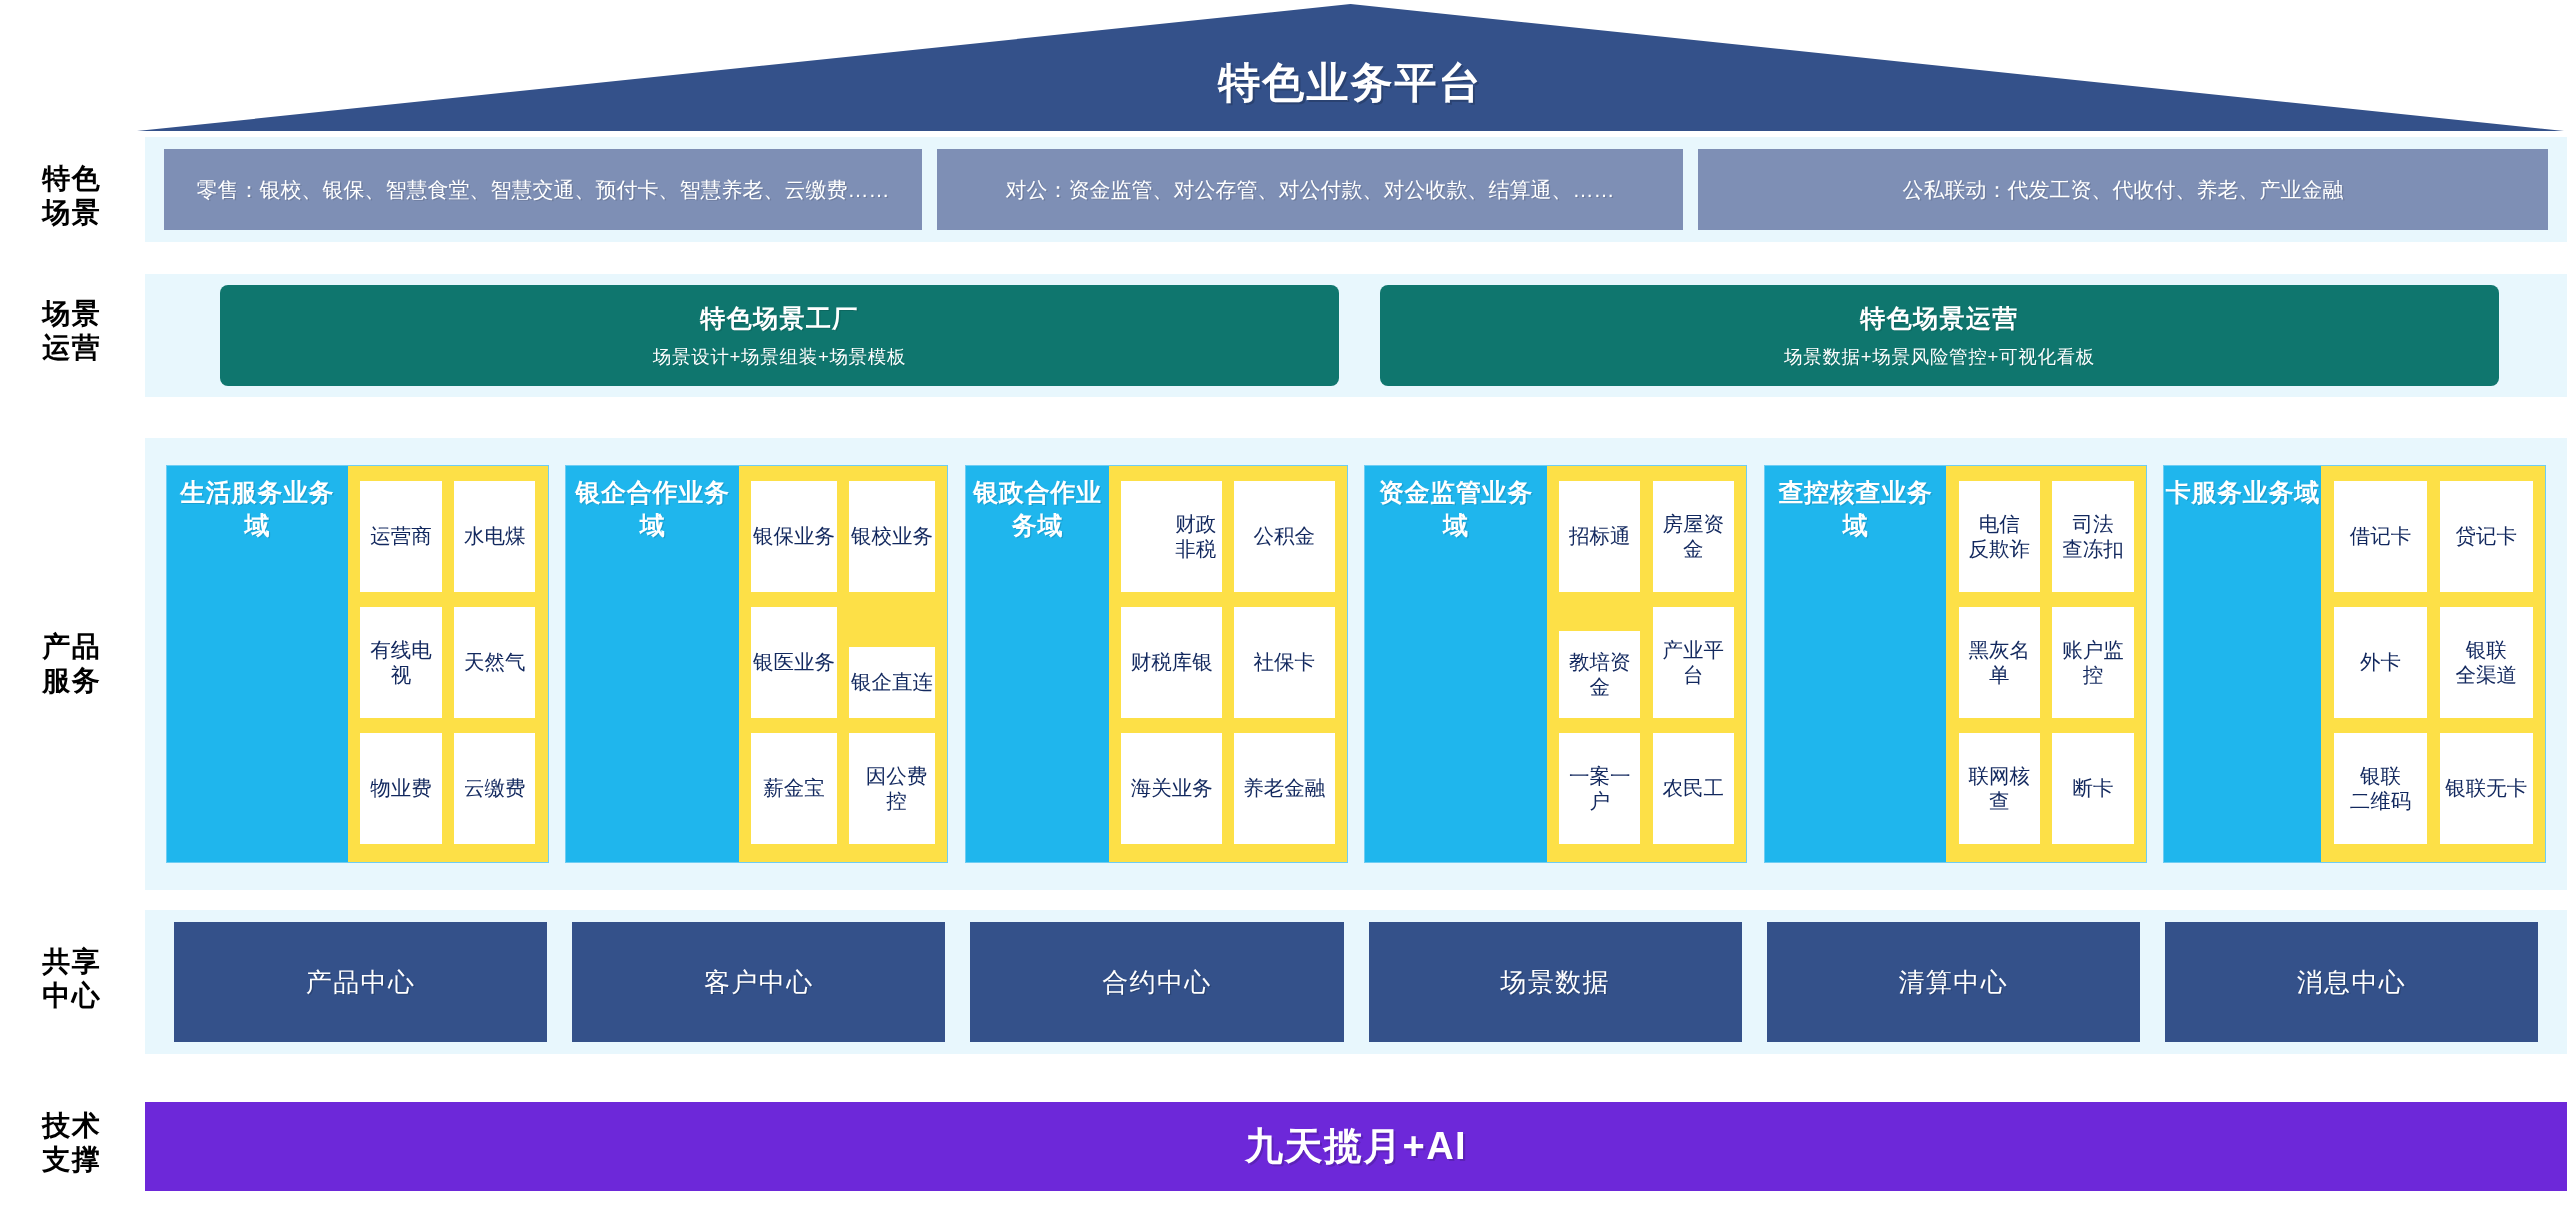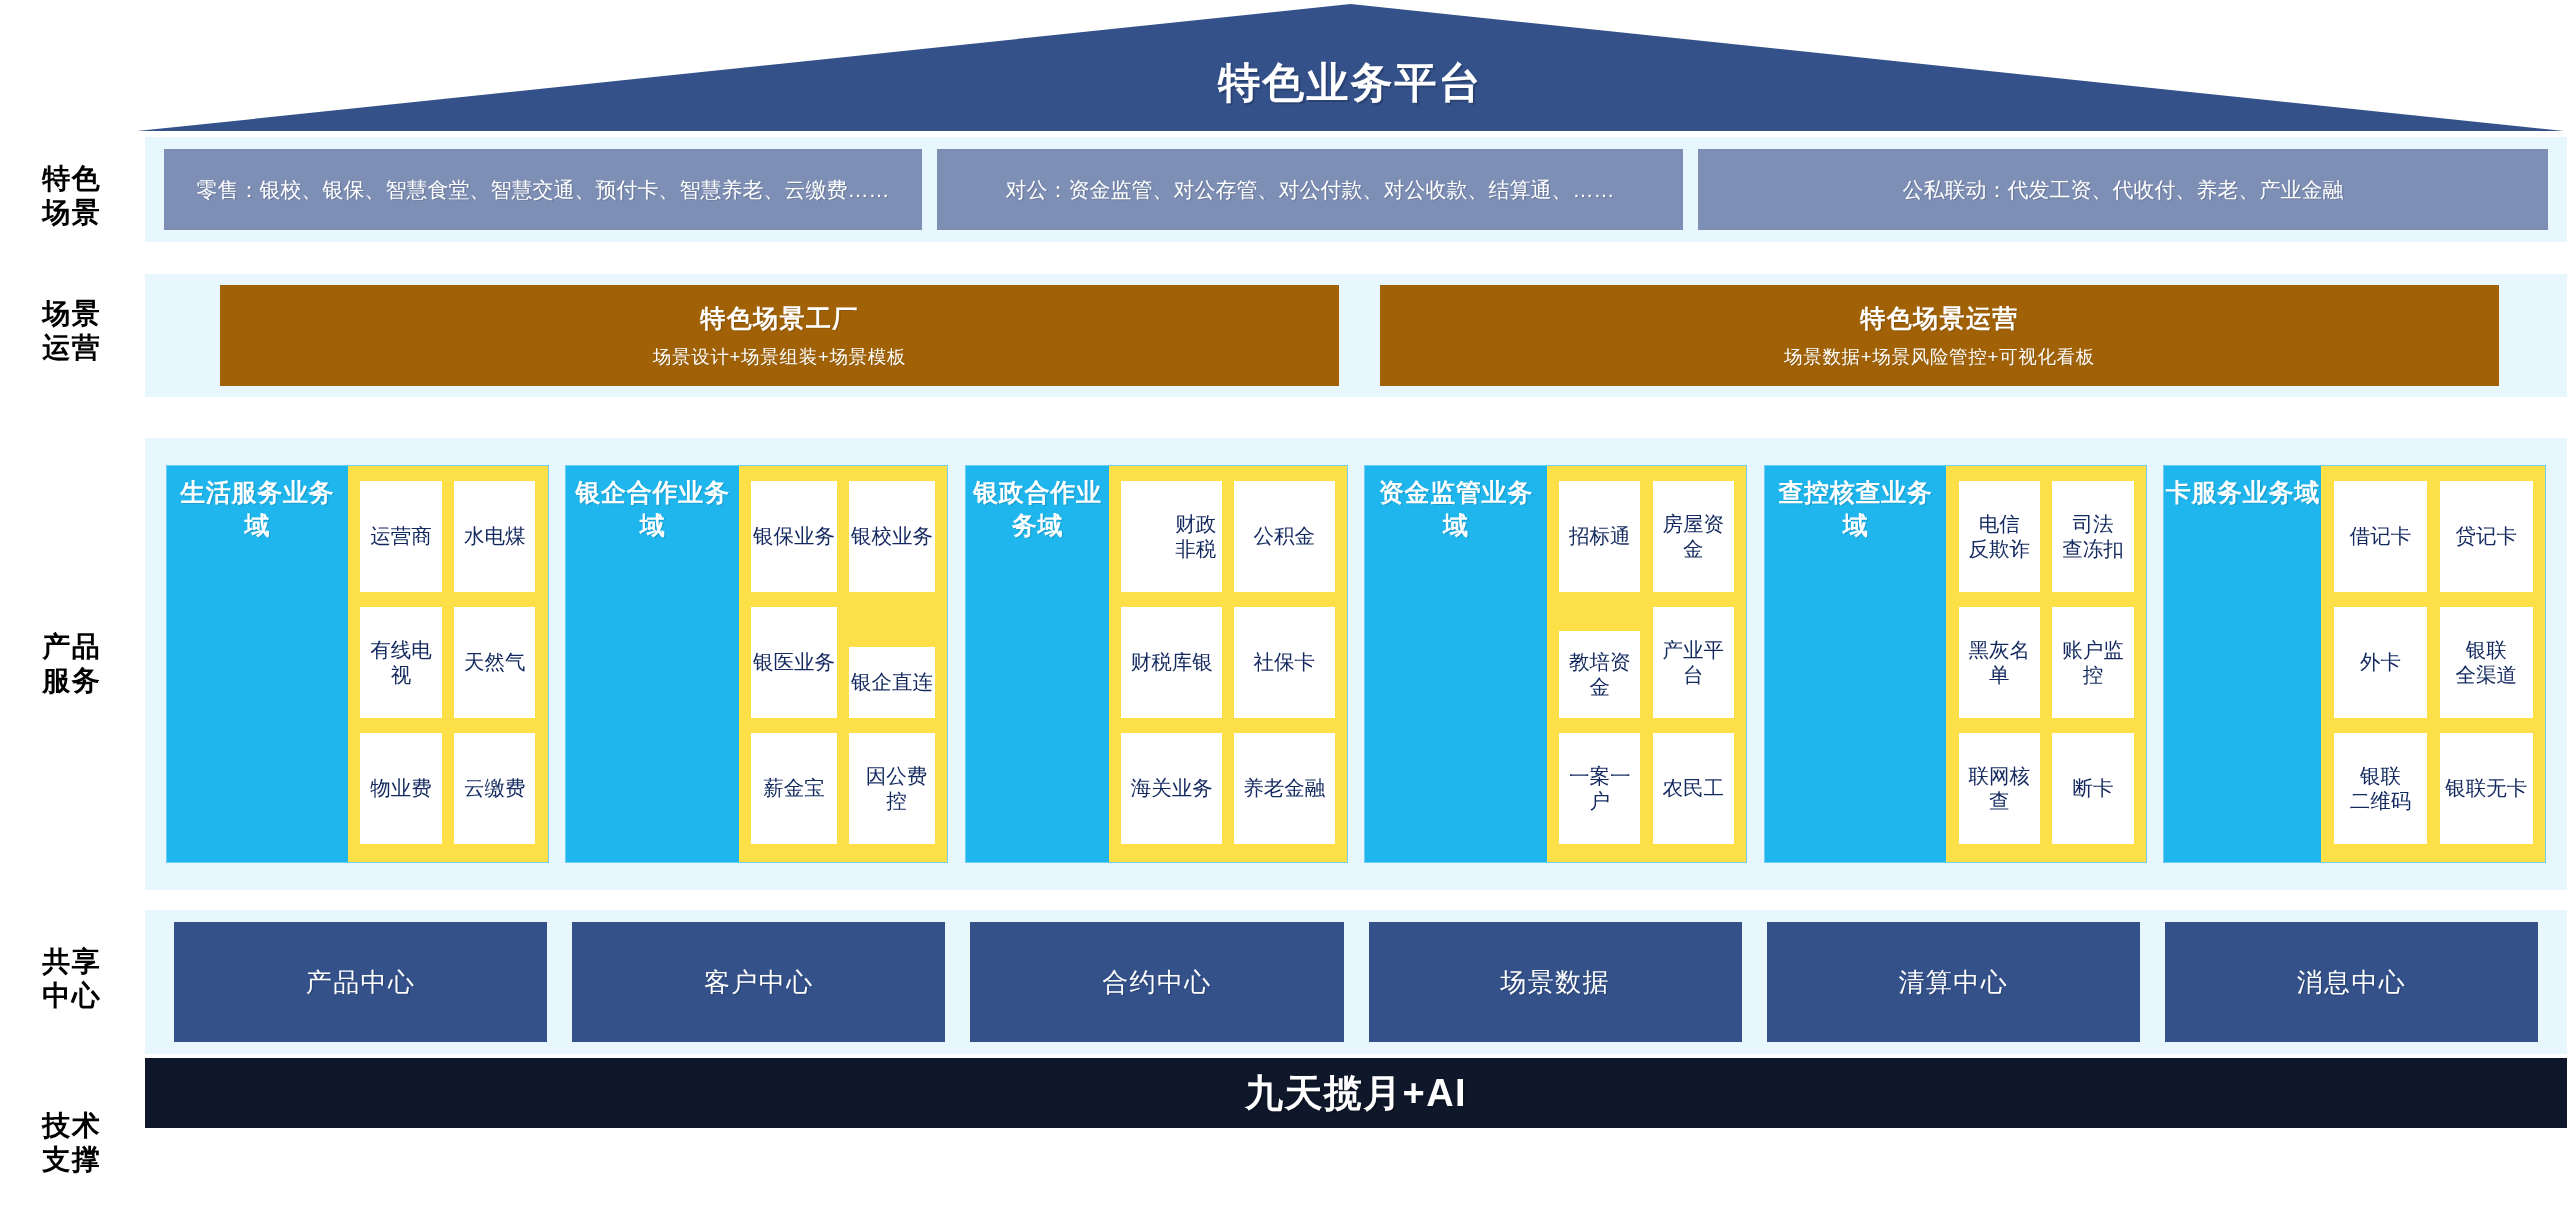--- a/index.html
+++ b/index.html
@@ -74,25 +74,26 @@
   
   #band-ops { top: 274px; height: 123px; }
   .ops-row {
     position: absolute; inset: 0;
     display: flex; align-items: center; gap: 41px;
     padding: 11px 68px 11px 75px;
   }
   .ops-box {
     flex: 1 1 0;
     height: 100%;
-    background: #a16207;
+    background: #0f766e;
     color: #ffffff;
     display: flex; flex-direction: column;
     align-items: center; justify-content: center;
     gap: 9.6px;
+    border-radius: 8px;
   }
   .ops-title {
     font-size: 25px; font-weight: bold; letter-spacing: 1.4px;
     text-shadow: 1.4px 1.4px 0 rgba(0,0,0,0.12);
   }
   .ops-sub {
     font-size: 18.5px; letter-spacing: 0.7px;
     text-shadow: 0.7px 0.7px 0 rgba(0,0,0,0.10);
   }
 
@@ -148,23 +149,23 @@
     flex: 1 1 0; height: 100%;
     background: #34518a;
     color: #ffffff;
     display: flex; align-items: center; justify-content: center;
     font-size: 26px; letter-spacing: 1.4px;
     text-shadow: 1.4px 1.4px 0 rgba(0,0,0,0.16);
   }
 
   
   .tech-bar {
-    position: absolute; left: 145px; top: 1058px;
-    width: 2422px; height: 70px;
-    background: #0f172a;
+    position: absolute; left: 145px; top: 1102px;
+    width: 2422px; height: 89px;
+    background: #6d28d9;
     display: flex; align-items: center; justify-content: center;
     color: #ffffff;
     font-size: 38px; font-weight: bold; letter-spacing: 1.4px;
     text-shadow: 2.1px 2.1px 0 rgba(0,0,0,0.15);
   }
 </style>
 </head>
 <body>
 
 <div class="page">

